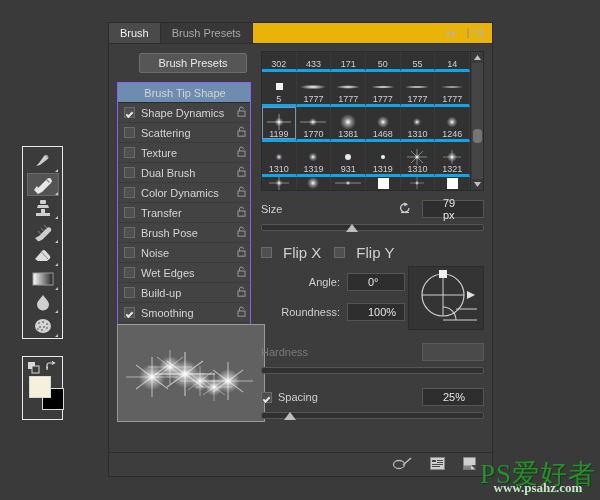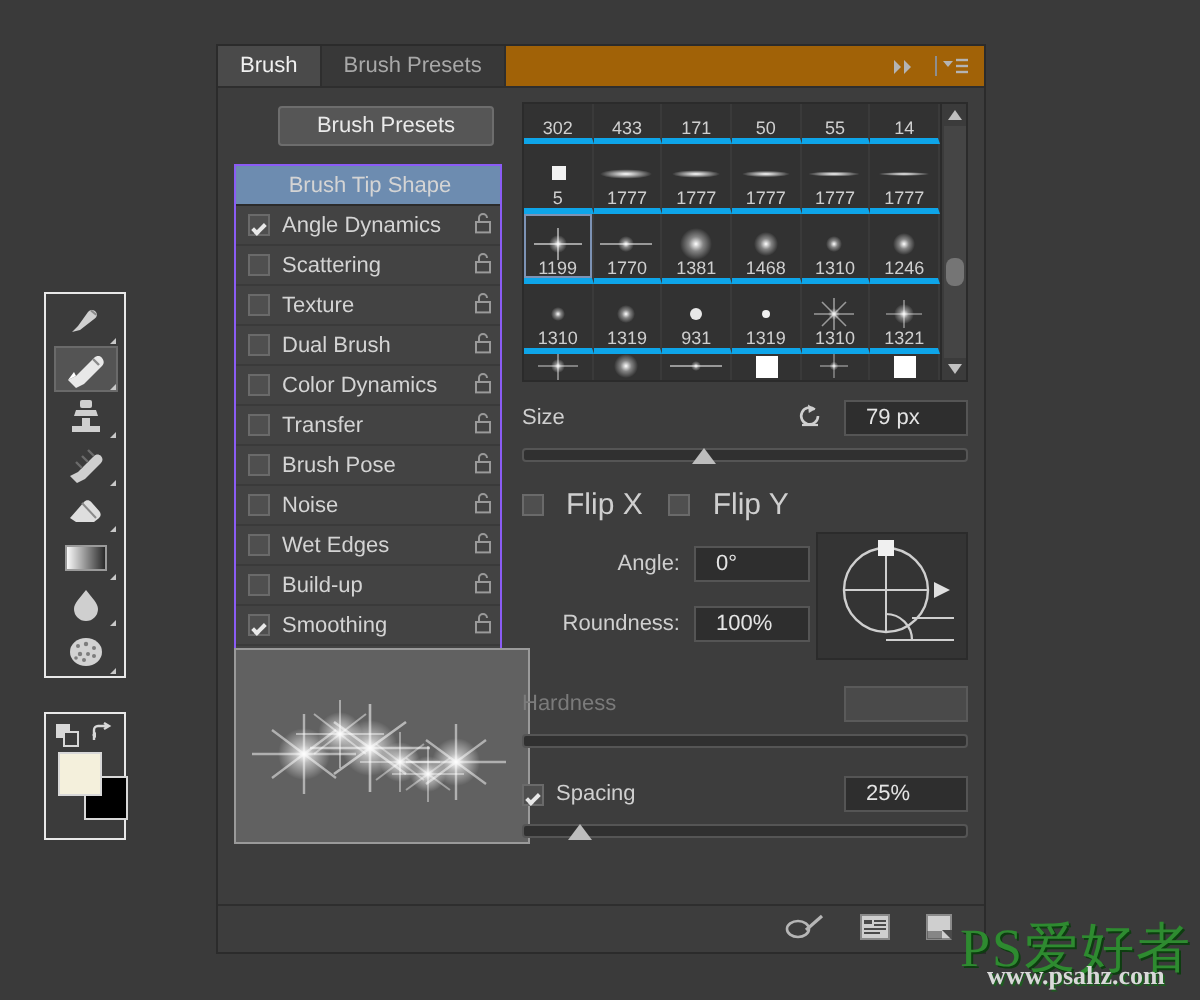--- a/index.html
+++ b/index.html
@@ -46,21 +46,21 @@
   }
   .cb-fg{ z-index:2; }
 
   
   .panel{
     position:absolute; left:108px; top:22px; width:385px; height:455px;
     background:#3d3d3d; border:1px solid #2b2b2b;
     display:flex; flex-direction:column;
   }
   .tabrow{
-    height:21px; background:#a16207; display:flex; align-items:flex-start;
+    height:21px; background:#eab308; display:flex; align-items:flex-start;
     position:relative; border-bottom:1px solid #2e2e2e;
   }
   .tab{
     height:20px; padding:0 11px; display:flex; align-items:center;
     font-size:11px; color:#a8a8a8; background:#383838;
     border-right:1px solid #2e2e2e;
   }
   .tab.active{ background:#4a4a4a; color:#f0f0f0; }
   .tabicons{ margin-left:auto; display:flex; align-items:center; gap:7px; padding-right:7px; height:20px;}
   .ico{ display:flex; align-items:center; }
@@ -121,21 +121,21 @@
   .sarr{ height:11px; display:flex; align-items:center; justify-content:center; }
   .strack{ flex:1; width:11px; background:#454545; position:relative; }
   .sthumb{ position:absolute; left:1px; width:9px; height:14px; top:66px; background:#757575; border-radius:4px; }
 
   .rowline{ display:flex; align-items:center; margin-top:9px; }
   .lab{ font-size:11px; color:#cfcfcf; }
   .lab.dim{ color:#7b7b7b; }
   .numfield{
     height:18px; background:#2e2e2e; border:1px solid #555;
     color:#e4e4e4; font-size:11px; display:flex; align-items:center;
-    padding:0 10px;
+    padding:0 20px;
   }
   .slider{
     height:7px; background:#303030; border:1px solid #555; border-radius:2px;
     margin-top:6px; position:relative;
   }
   .sl-thumb{
     position:absolute; top:-1px; width:0;height:0;
     border-left:6px solid transparent; border-right:6px solid transparent;
     border-bottom:8px solid #bdbdbd;
   }
@@ -314,21 +314,21 @@
     <div class="leftcol">
       <div class="presets-btn">Brush Presets</div>
 
       <div class="optlist">
         <div class="opt head">
           <span class="opt-label">Brush Tip Shape</span>
         </div>
 
         <div class="opt">
           <span class="chk on"></span>
-          <span class="opt-label">Angle Dynamics</span>
+          <span class="opt-label">Shape Dynamics</span>
           <span class="lock"><svg width="9" height="11" viewBox="0 0 9 11" fill="none" stroke="#9a9a9a">
                 <path d="M2.5 5V3a2 2 0 0 1 4 0"></path>
                 <rect x="1" y="5" width="7" height="5.2" stroke="#9a9a9a"></rect>
               </svg></span>
         </div>
 
         <div class="opt">
           <span class="chk"></span>
           <span class="opt-label">Scattering</span>
           <span class="lock"><svg width="9" height="11" viewBox="0 0 9 11" fill="none" stroke="#9a9a9a">

